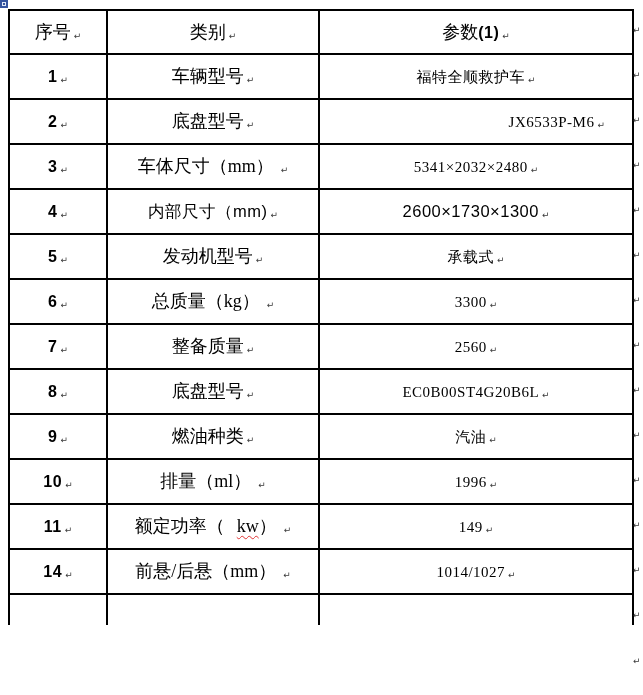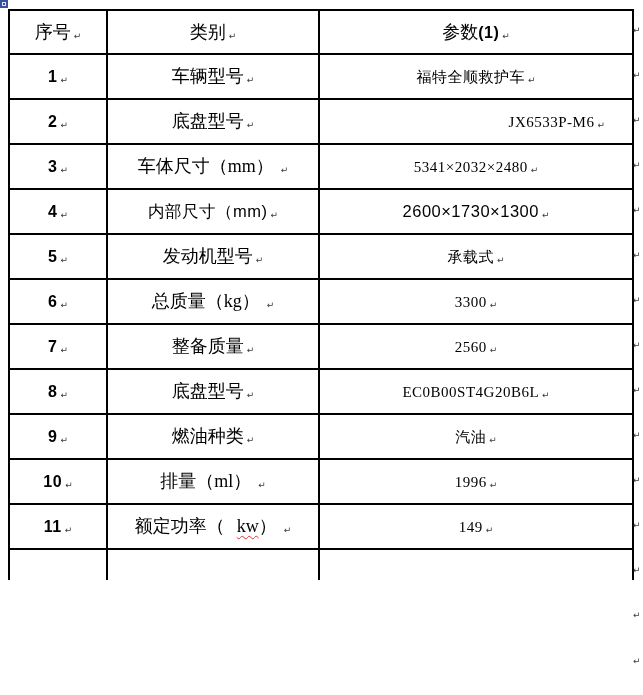--- a/index.html
+++ b/index.html
@@ -140,20 +140,25 @@
   </tr>
 
 
   <tr class="row">
     <td><span class="num">11</span><span class="pmark">↵</span></td>
     <td><span class="cat"><span>额定功率（</span><span class="spell-error">kw</span><span>）</span></span><span class="pmark gap">↵</span></td>
     <td><span class="val">149</span><span class="pmark">↵</span></td>
   </tr>
 
 
+  <tr class="row">
+    <td><span class="num">14</span><span class="pmark">↵</span></td>
+    <td><span class="cat">前悬/后悬（mm）</span><span class="pmark gap">↵</span></td>
+    <td><span class="val">1014/1027</span><span class="pmark">↵</span></td>
+  </tr>
 
   <tr class="stub">
     <td></td>
     <td></td>
     <td></td>
   </tr>
 </tbody>
   </table>
 
 <span class="row-mark" style="top:25px">↵</span>

